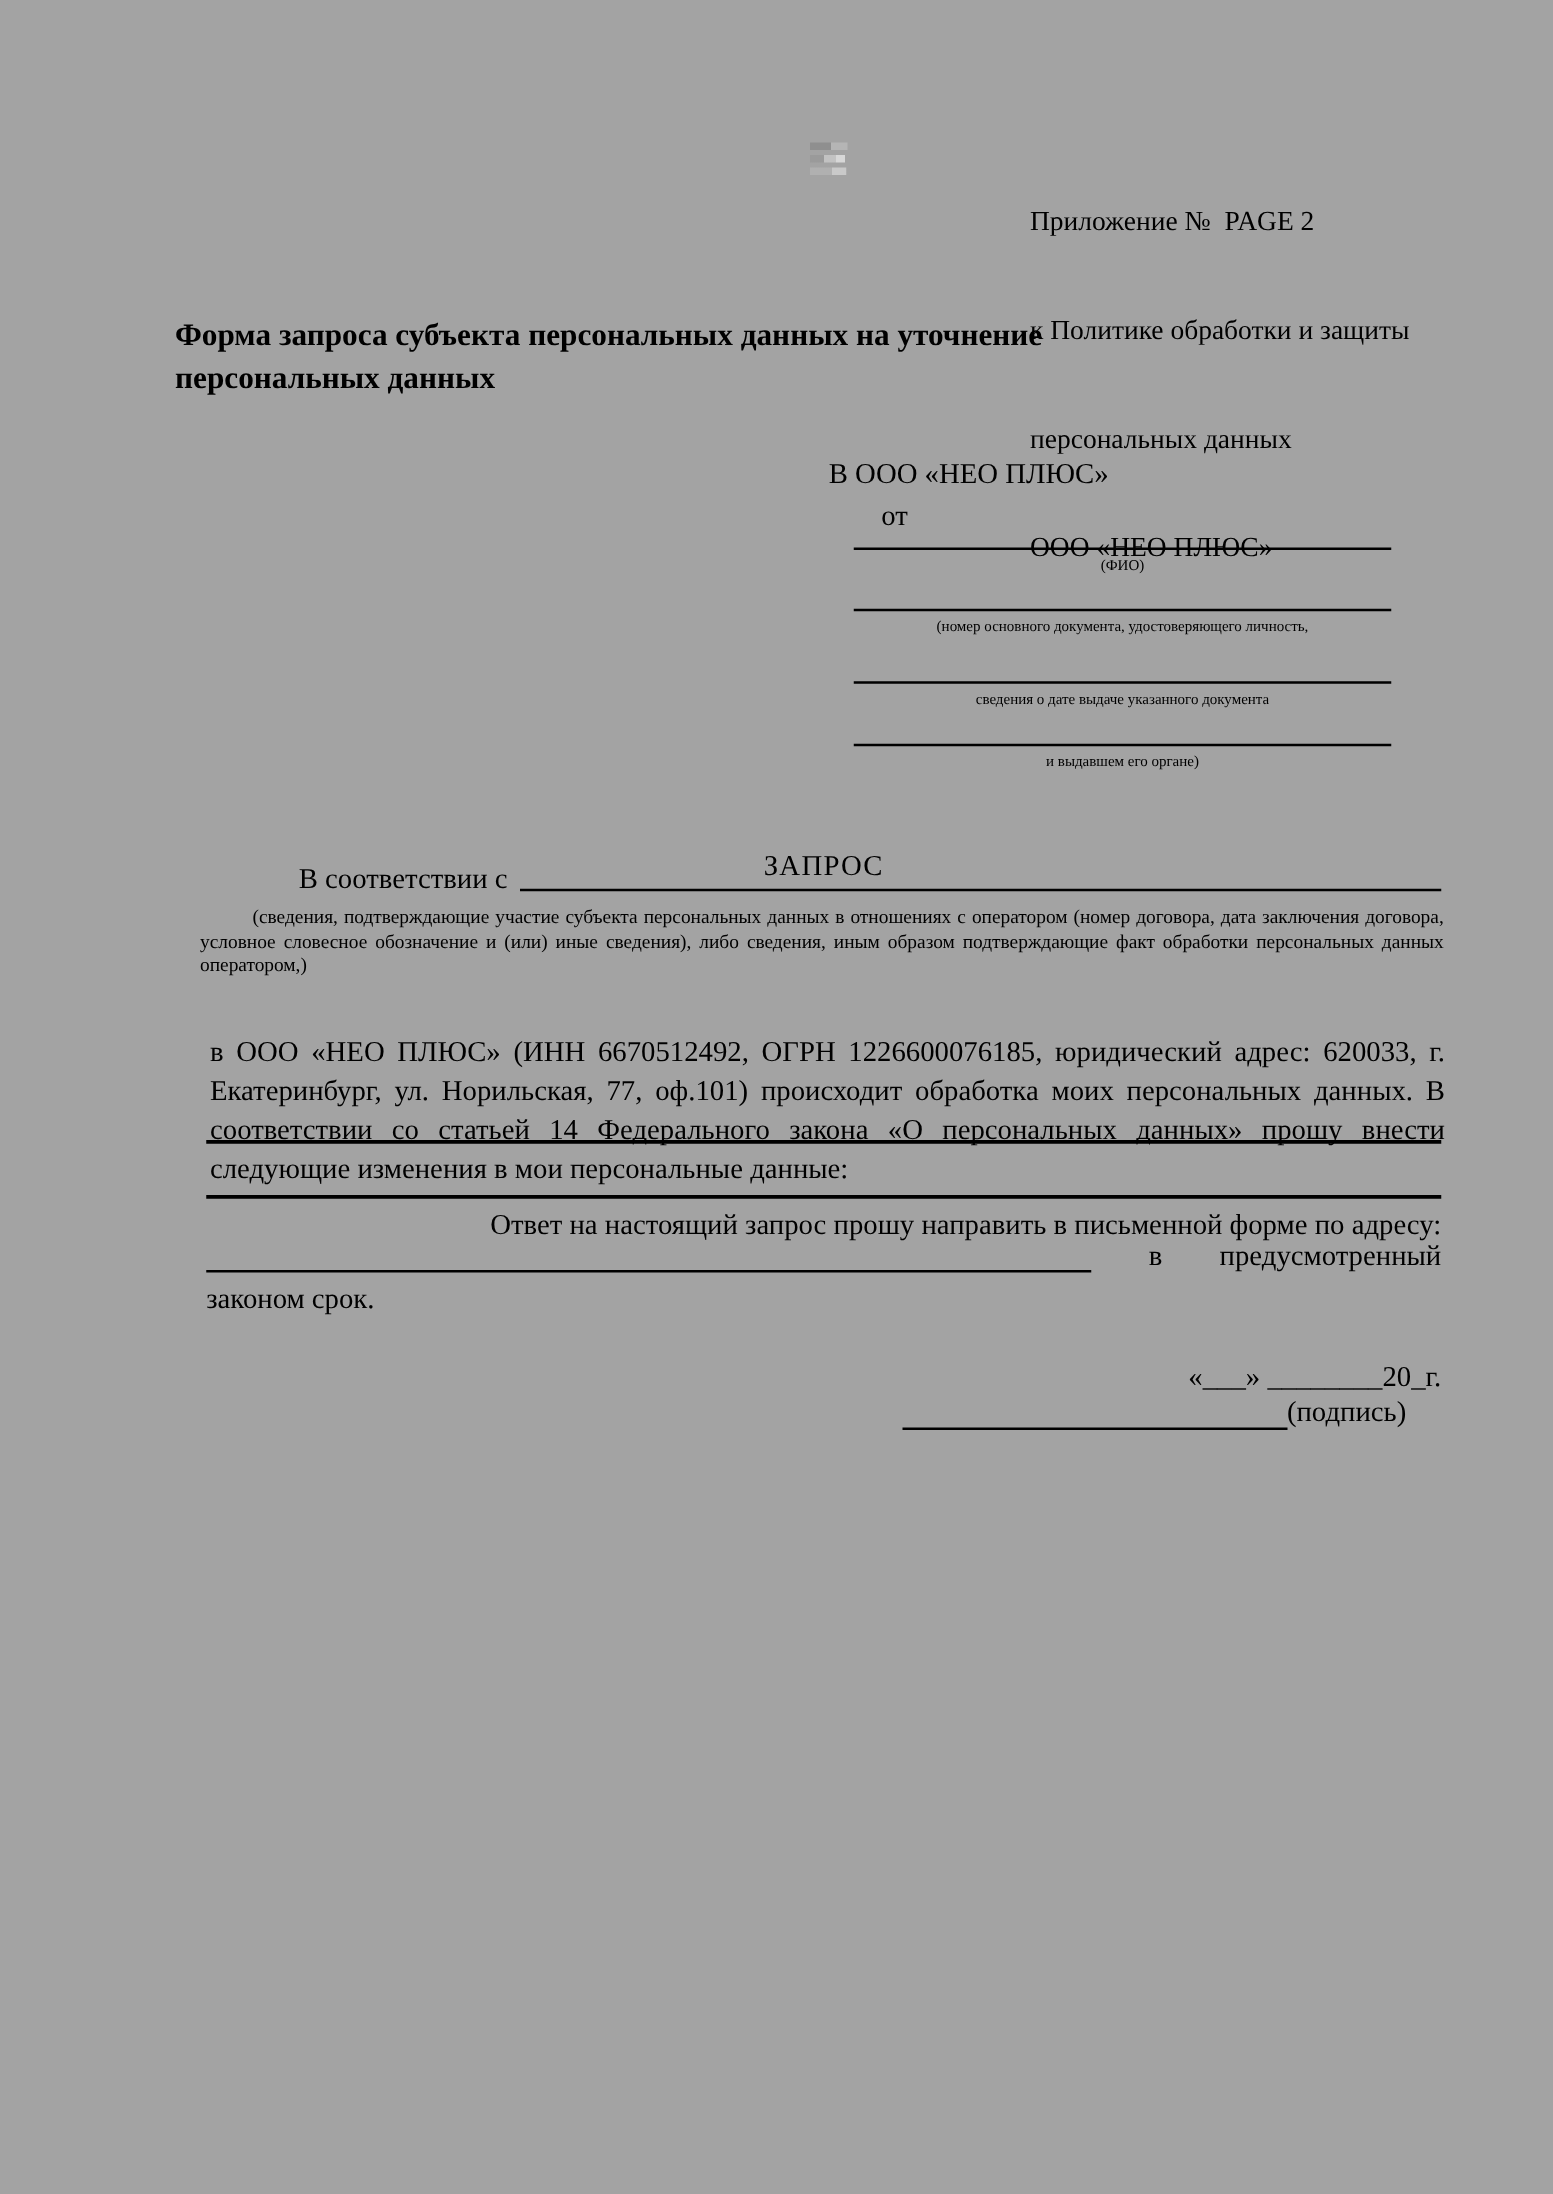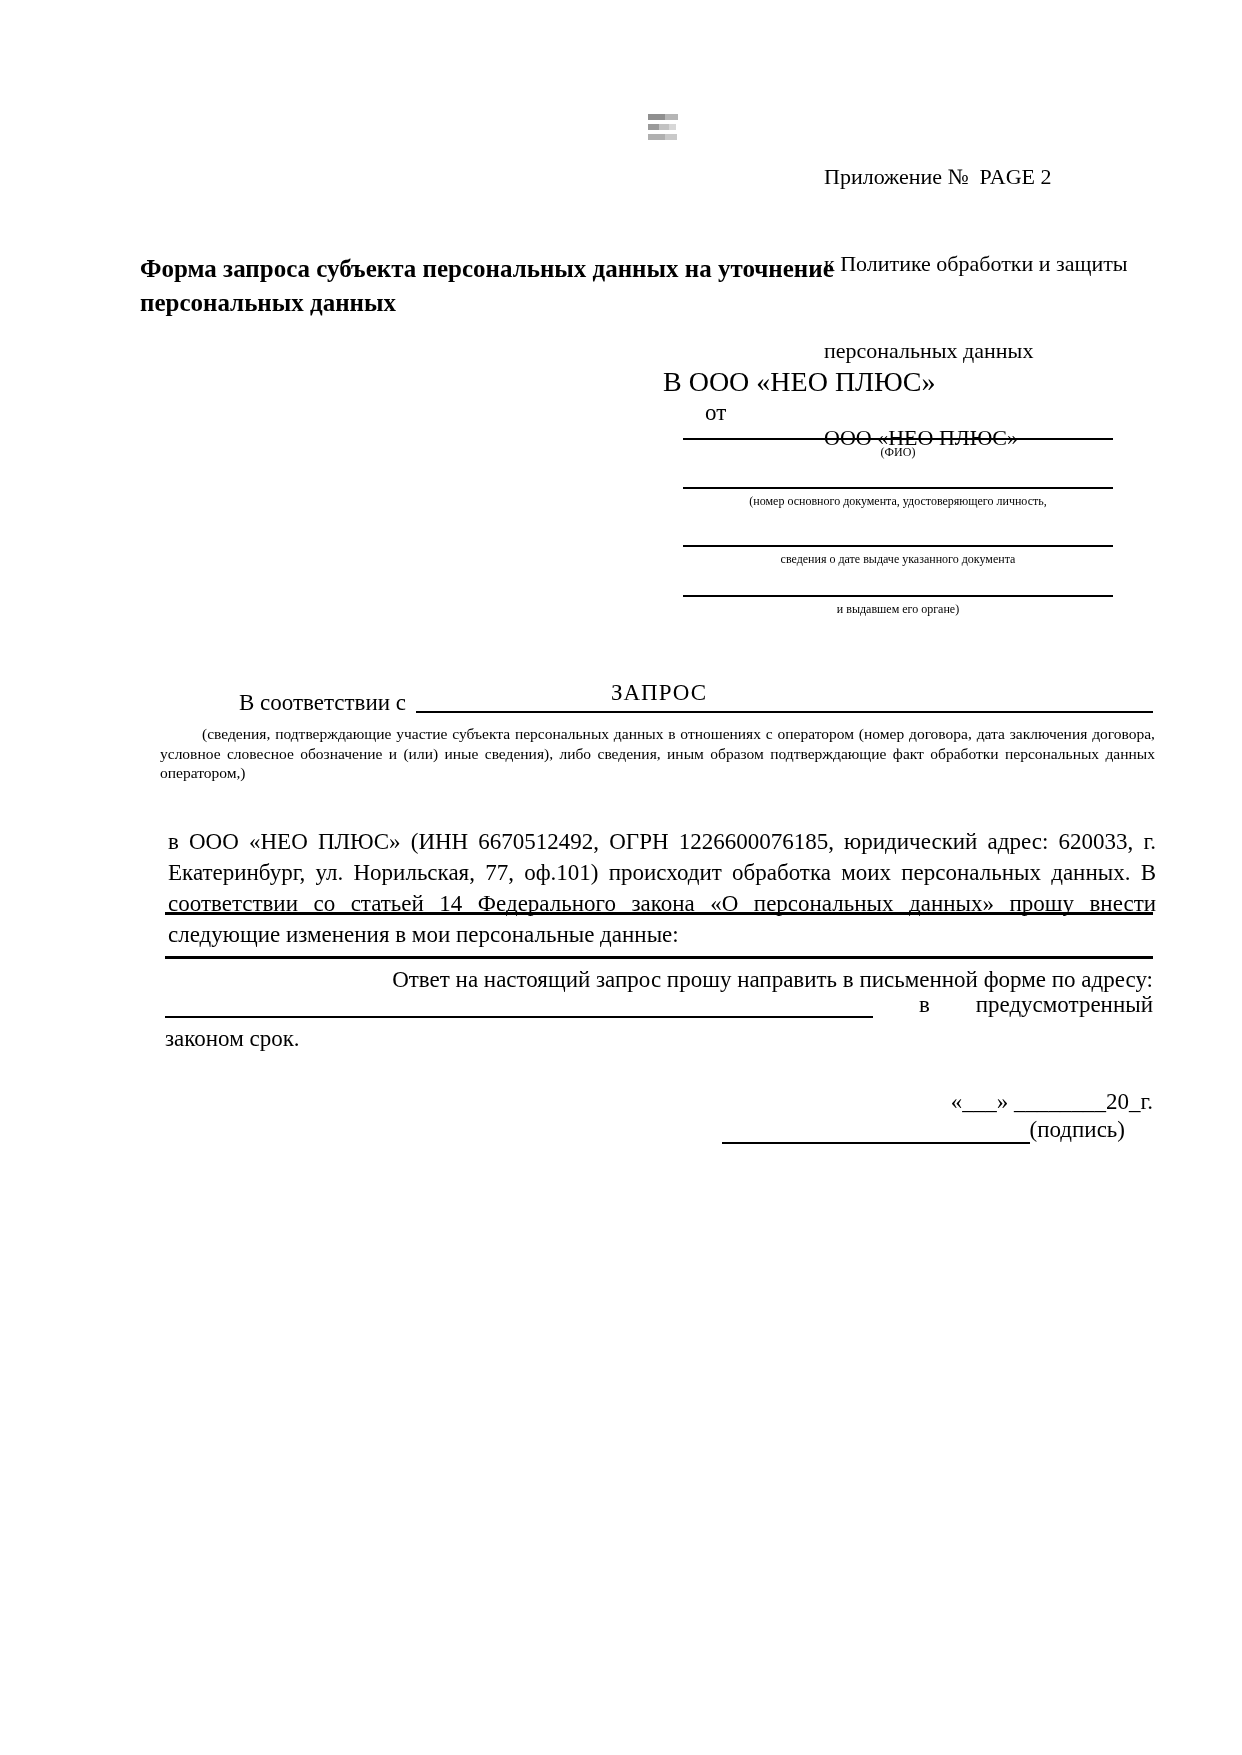--- a/index.html
+++ b/index.html
@@ -1,20 +1,20 @@
 <!DOCTYPE html>
 <html><head>
 <meta charset="utf-8">
 <style>
   html,body { margin:0; padding:0; background:#e8e8e8; }
   .page {
     position:relative;
     width:1242px; height:1755px;
     margin:0 auto;
-    background:#ffffff;
+    background:#a3a3a3;
     color:#000;
     font-family:"Liberation Serif", serif;
     overflow:hidden;
   }
   .abs { position:absolute; }
 
   
   .hdr {
     left:824px; top:104px; width:340px;
     font-size:22px; line-height:29px;
@@ -30,21 +30,21 @@
   .stamp i:nth-child(1){ background:linear-gradient(90deg,#8f8f8f 0 55%,#b5b5b5 55% 100%); width:30px; }
   .stamp i:nth-child(2){ background:linear-gradient(90deg,#9a9a9a 0 40%,#c2c2c2 40% 75%,#d7d7d7 75% 100%); width:28px; }
   .stamp i:nth-child(3){ background:linear-gradient(90deg,#b0b0b0 0 60%,#c9c9c9 60% 100%); width:29px; }
 
   .title {
     left:140px; top:252px; width:966px;
     font-size:25px; font-weight:bold; line-height:34px;
     text-align:left;
   }
 
-  .to-line  { left:663px; top:366px; font-size:28px; }
+  .to-line  { left:663px; top:366px; font-size:23px; }
   .from-line{ left:705px; top:400px; font-size:23px; }
 
   .field {
     left:683px; width:430px;
     border-top:2.5px solid #000;
     text-align:center;
     font-size:12px; line-height:18px;
     padding-top:3px;
   }
 

